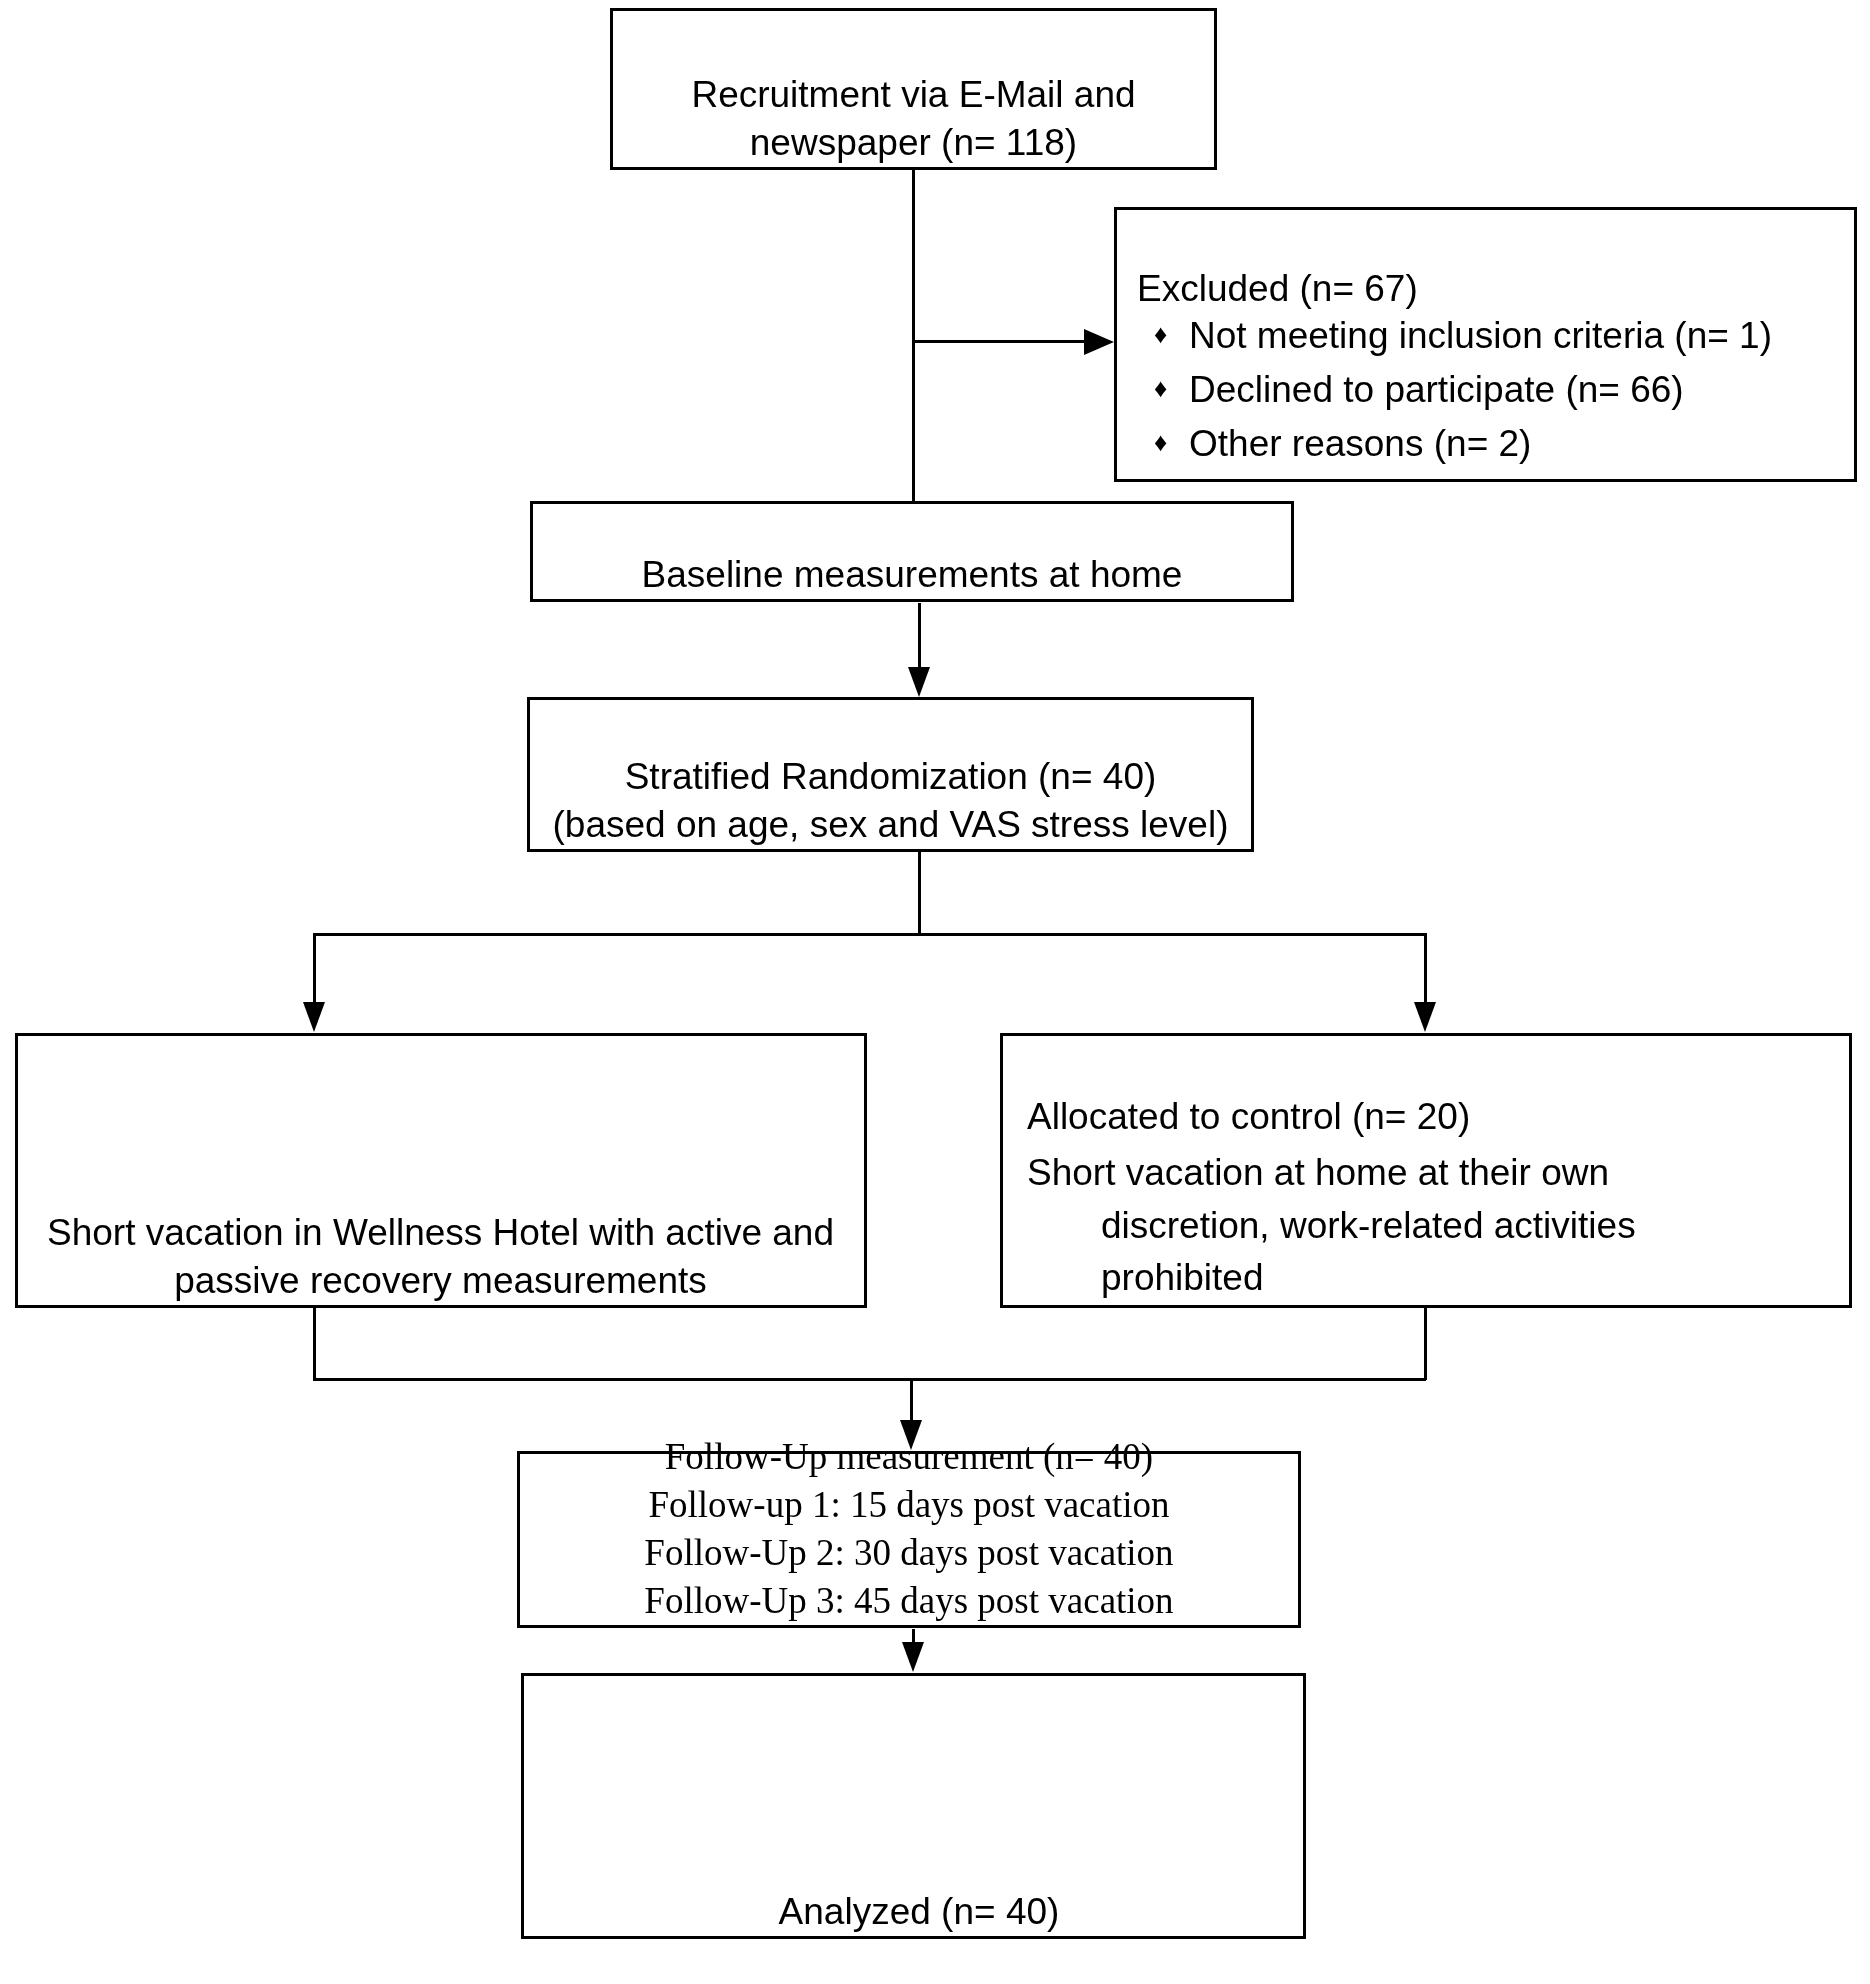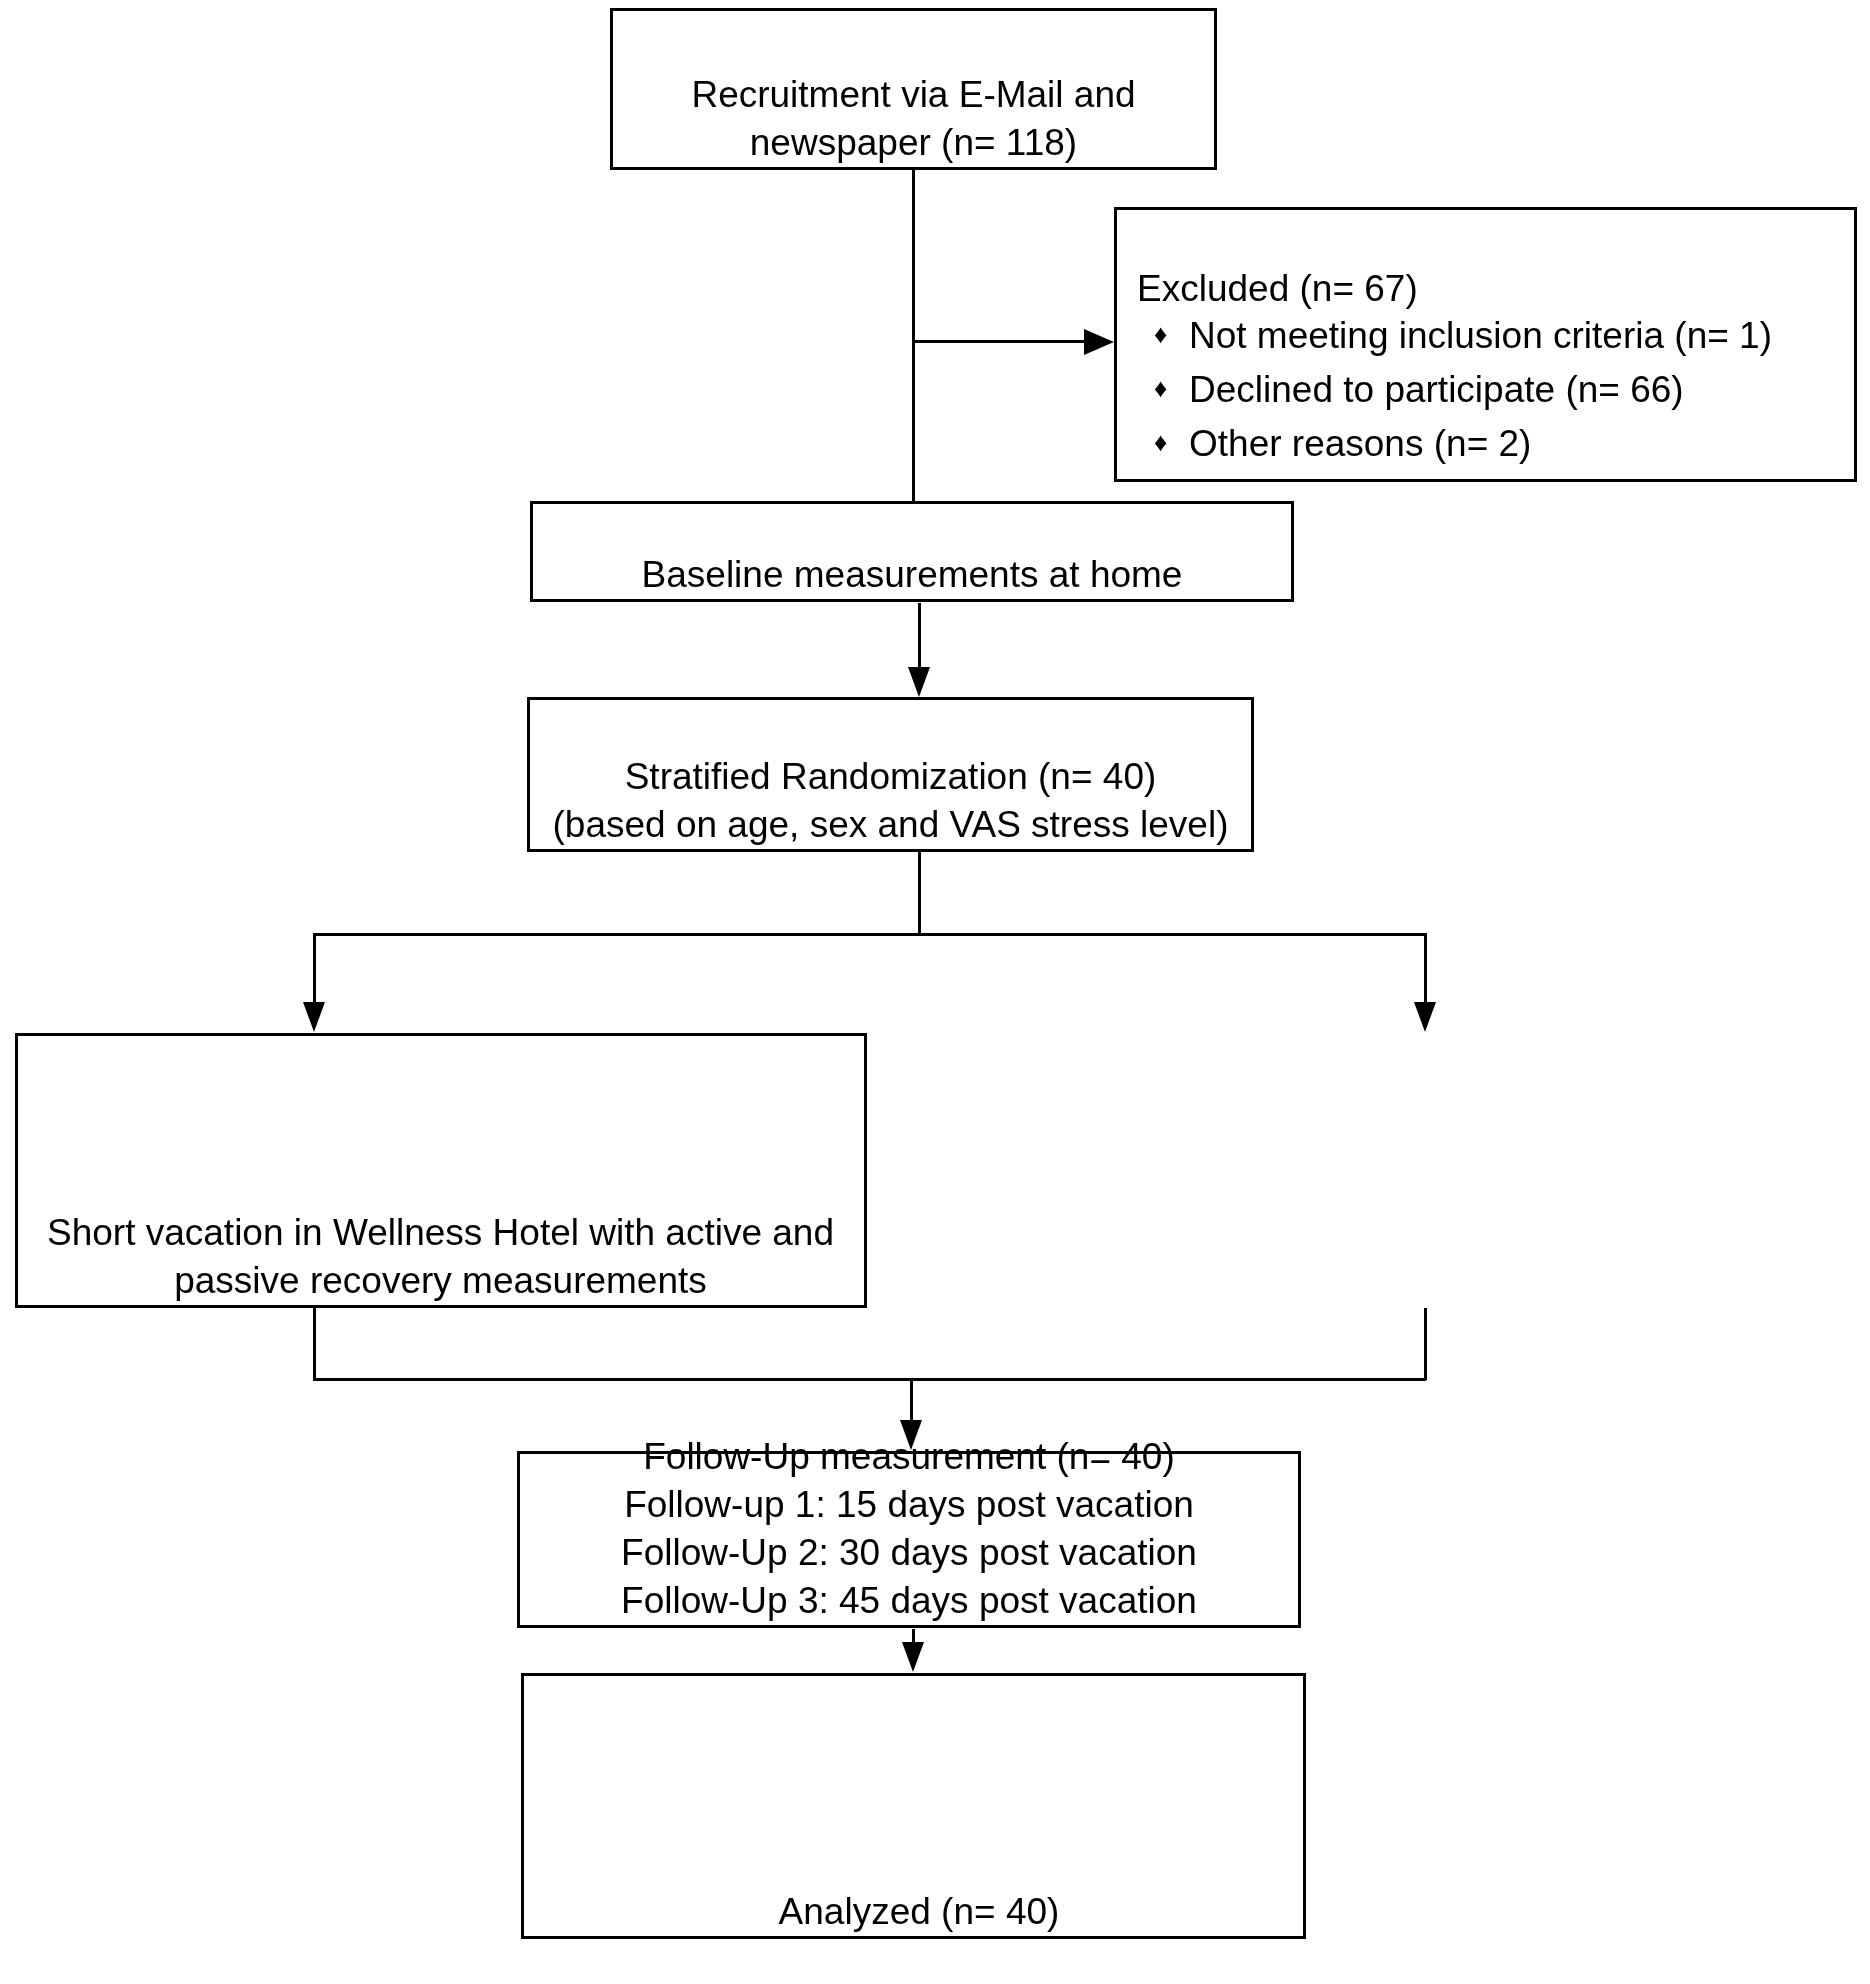--- a/index.html
+++ b/index.html
@@ -76,21 +76,21 @@
   #box-control .line-alloc { font-size: 37px; margin: 26px 0 0 24px; text-align: left; }
   #box-control .line-body  {
     font-size: 37px;
     line-height: 1.42;
     margin: 9.2px 22.3px 0 24px;
     text-align: left;
   }
   #box-control .line-body .indented { display: block; padding-left: 74px; }
 
   #box-followup    { left: 517px;  top: 1451px; width: 784px; height: 177px; }
-  #box-followup .box-text { margin-top: 22.3px; }
+  #box-followup .box-text { margin-top: 22.3px; font-family: Liberation Serif, serif; }
 
   #box-analyzed    { left: 521px;  top: 1673px; width: 785px; height: 266px; padding-left: 11px; }
   #box-analyzed .box-text { margin-top: 24px; }
 
   
   .vline {
     position: absolute;
     width: 2.6px;
     background: #000000;
   }
@@ -151,20 +151,28 @@
   <div class="box" id="box-random">
     <div class="box-text center">Stratified Randomization (n= 40)
 (based on age, sex and VAS stress level)</div>
   </div>
 
   <div class="box" id="box-intervention">
     <div class="line-body">Short vacation in Wellness Hotel with active
 and passive recovery measurements</div>
   </div>
 
+  <div class="box" id="box-control">
+    <div class="line-alloc">Allocated to control (n= 20)</div>
+    <div class="line-body">
+      <span>Short vacation at home at their own</span>
+      <span class="indented">discretion, work-related activities</span>
+      <span class="indented">prohibited</span>
+    </div>
+  </div>
 
   <div class="box" id="box-followup">
     <div class="box-text center">Follow-Up measurement (n= 40)
 Follow-up 1: 15 days post vacation
 Follow-Up 2: 30 days post vacation
 Follow-Up 3: 45 days post vacation</div>
   </div>
 
   <div class="box" id="box-analyzed">
     <div class="box-text center">Analyzed (n= 40)</div>

